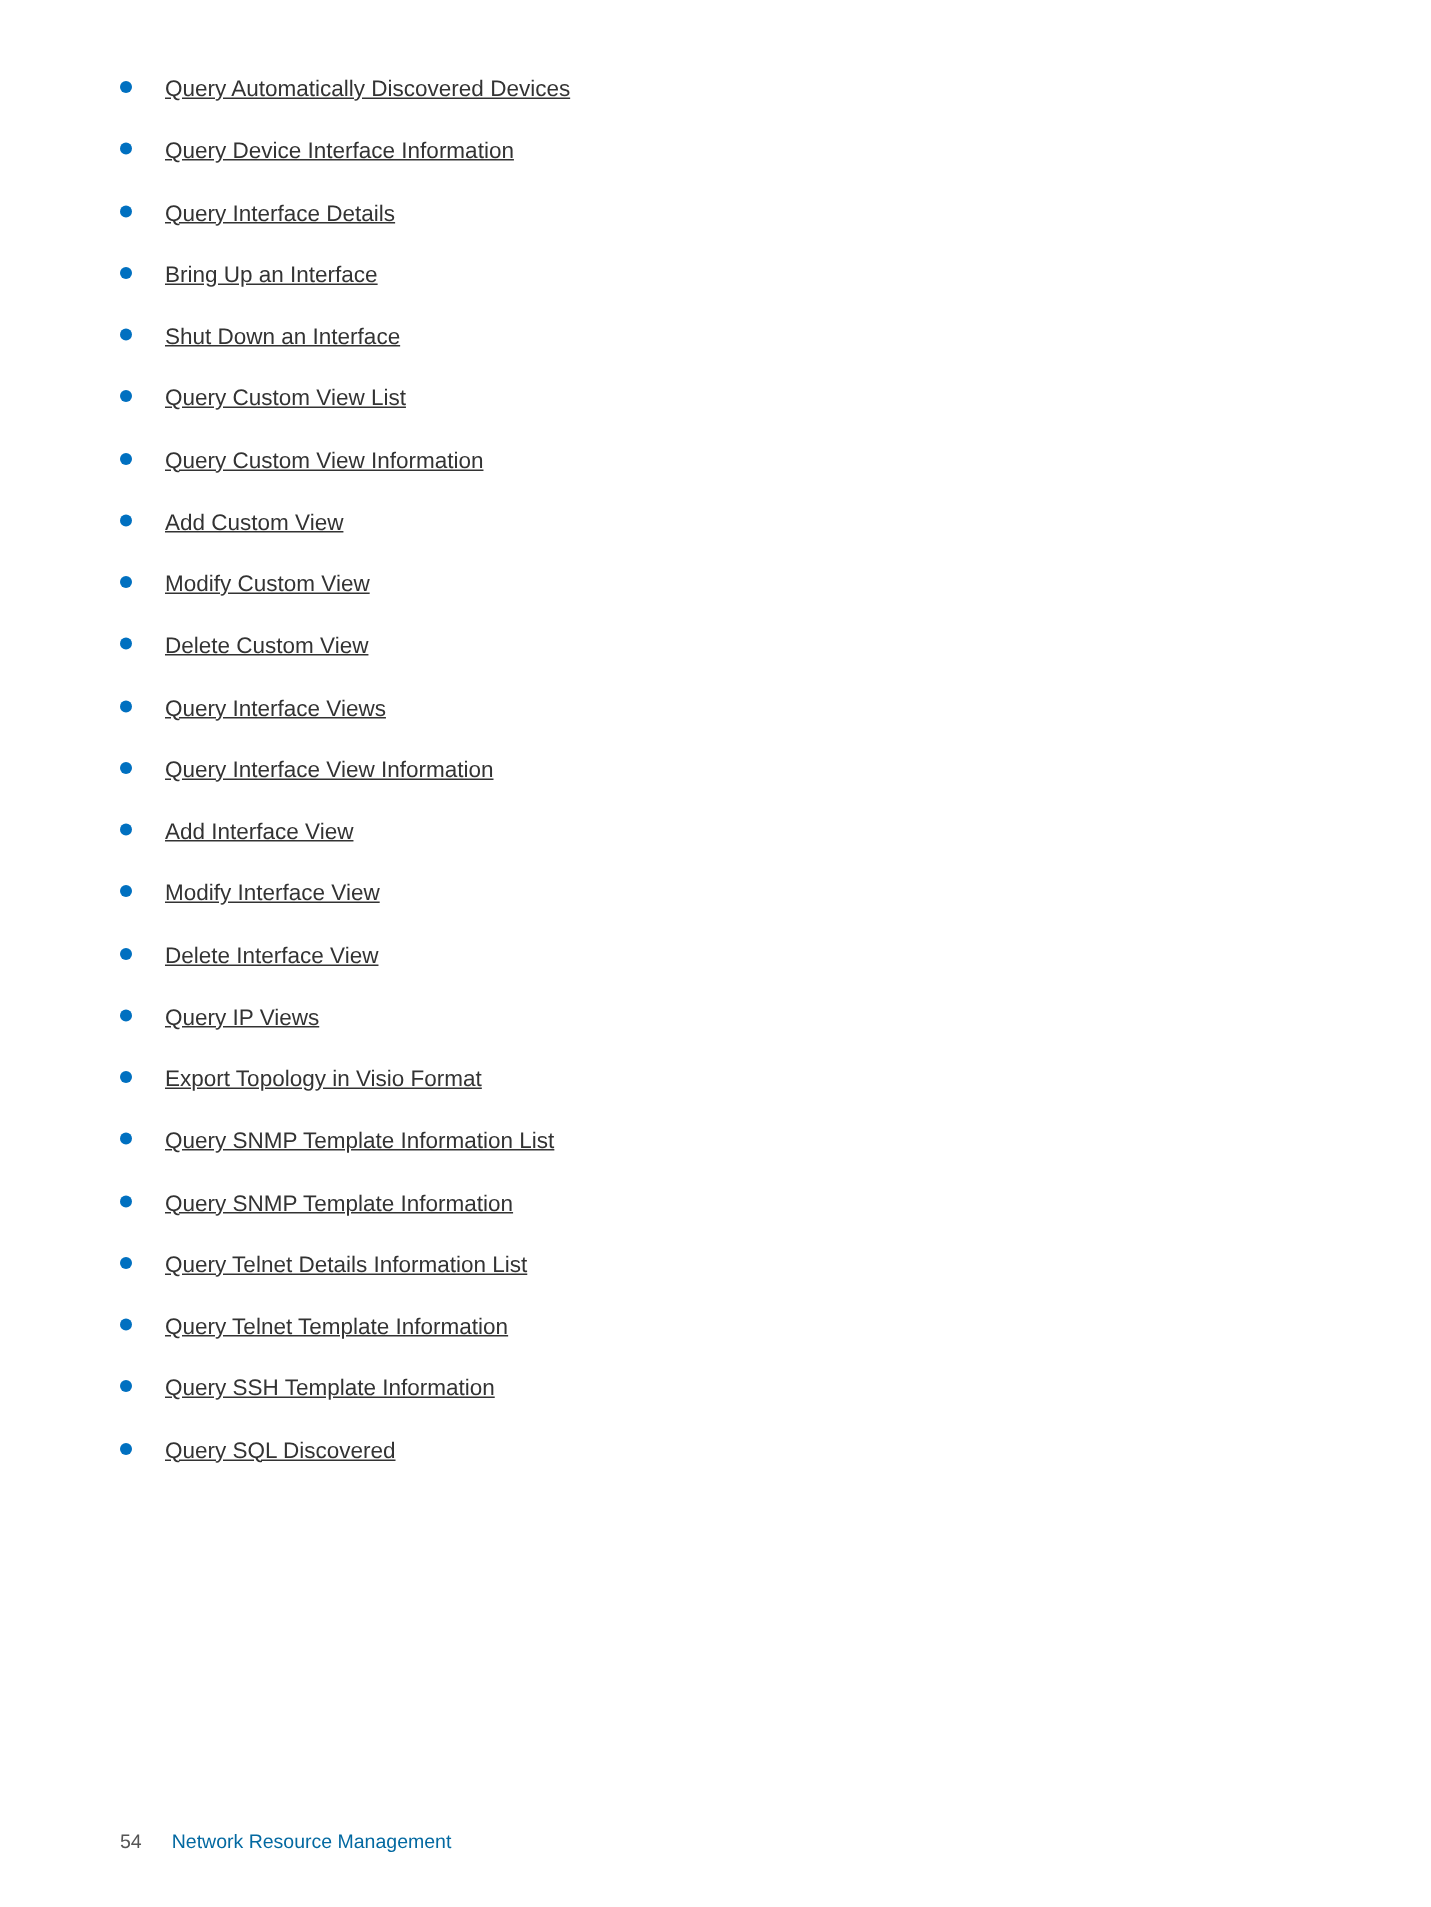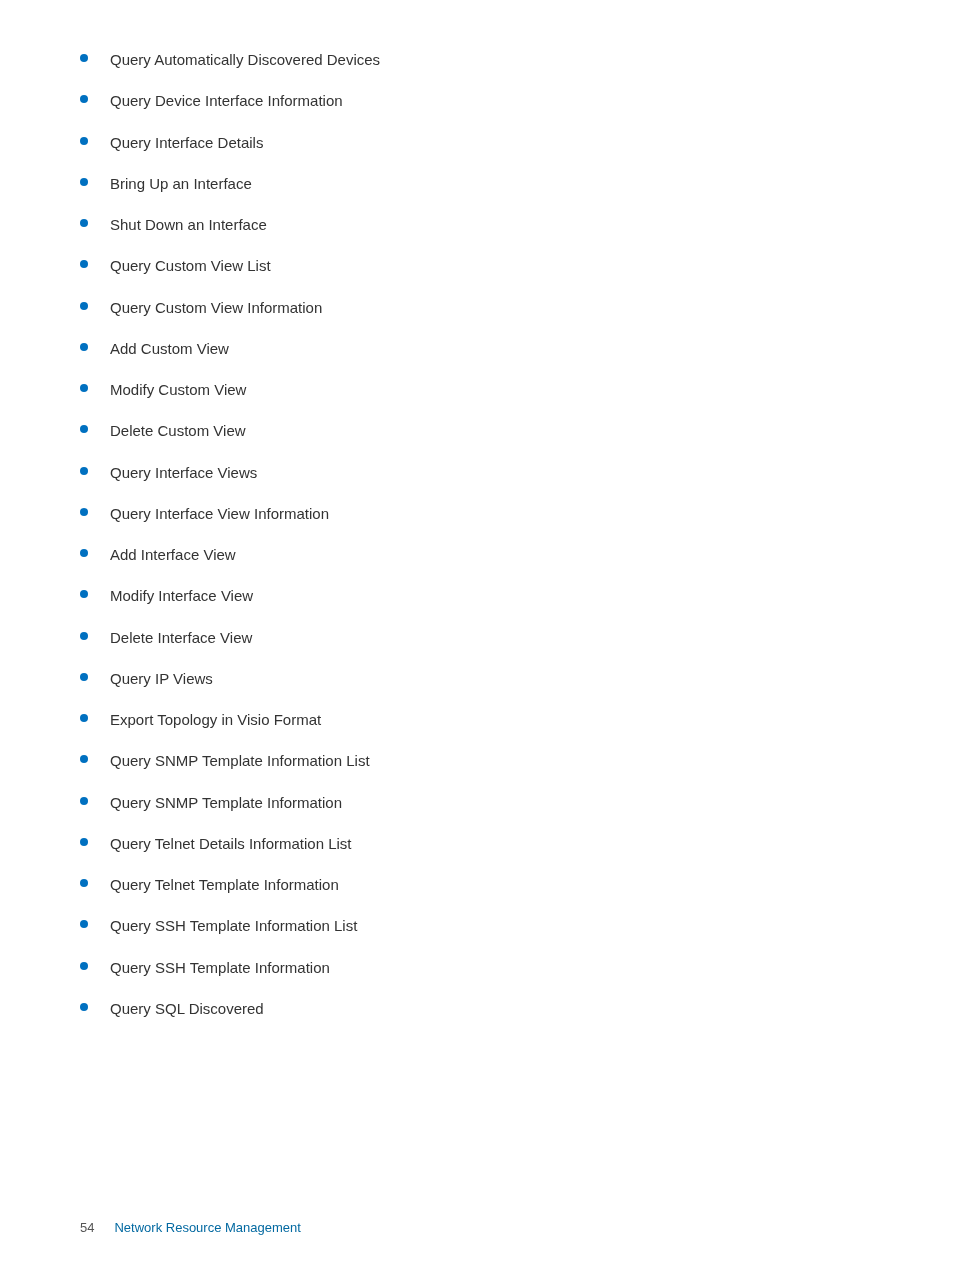--- a/index.html
+++ b/index.html
@@ -43,20 +43,21 @@
       border-radius: 50%;
       background-color: #0070c0;
       margin-right: 22px;
       margin-top: 6px;
     }
 
     .bullet-text {
       color: #333333;
       font-size: 15px;
       line-height: 1.55;
+      text-decoration: underline;
     }
 
     .page-footer {
       position: absolute;
       bottom: 36px;
       left: 80px;
       font-size: 13px;
       color: #555555;
       display: flex;
       align-items: flex-end;
@@ -157,24 +158,20 @@
       <li>
         <span class="bullet-dot"></span>
         <span class="bullet-text">Query Telnet Details Information List</span>
       </li>
       <li>
         <span class="bullet-dot"></span>
         <span class="bullet-text">Query Telnet Template Information</span>
       </li>
       <li>
         <span class="bullet-dot"></span>
-        <span class="bullet-text">Query SSH Template Information List</span>
-      </li>
-      <li>
-        <span class="bullet-dot"></span>
         <span class="bullet-text">Query SSH Template Information</span>
       </li>
       <li>
         <span class="bullet-dot"></span>
         <span class="bullet-text">Query SQL Discovered</span>
       </li>
     </ul>
 </div>
 
 <div class="page-footer">

